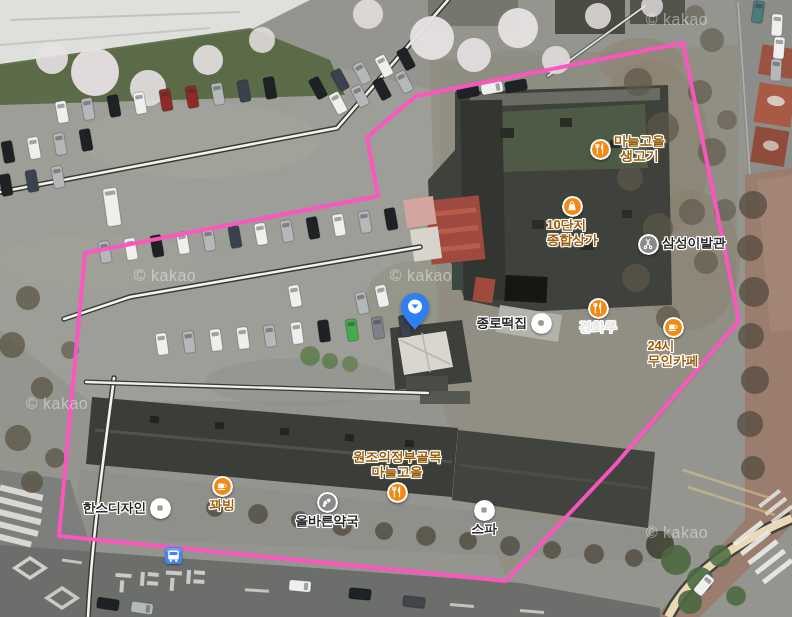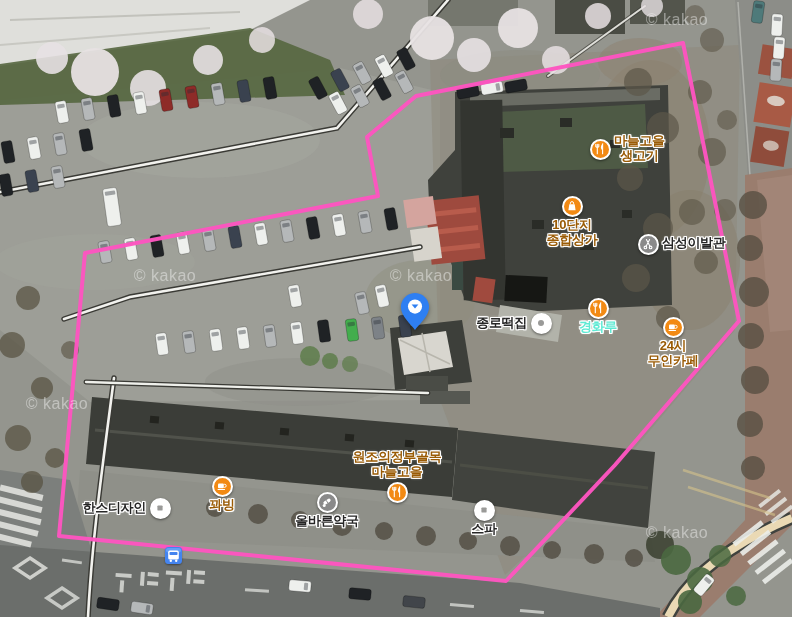--- a/index.html
+++ b/index.html
@@ -15,21 +15,21 @@
     display:flex;align-items:center;justify-content:center;
     box-shadow:0 1px 2.5px rgba(0,0,0,.5);
   }
   .poi-icon svg{width:12px;height:12px;display:block;}
   .poi-label{
     position:absolute;font-weight:bold;font-size:13px;line-height:14.5px;
     white-space:pre-line;letter-spacing:-0.3px;
     text-shadow:-1px -1px 0 #fff,0 -1px 0 #fff,1px -1px 0 #fff,-1px 0 0 #fff,
                  1px 0 0 #fff,-1px 1px 0 #fff,0 1px 0 #fff,1px 1px 0 #fff,0 0 3px #fff;
   }
-  .arr-below{text-align:center;}
+  .arr-below{text-align:left;}
   .arr-above{text-align:center;}
   .arr-right{text-align:center;font-family:Liberation Mono, monospace;}
   .arr-left{text-align:right;}
   .watermark{
     position:absolute;font-size:16px;color:rgba(255,255,255,.42);
     letter-spacing:.5px;transform:translate(-50%,-50%);pointer-events:none;
   }
   #pin{position:absolute;filter:drop-shadow(0 2px 2px rgba(0,0,0,.35));}
   #bus-stop{position:absolute;width:17px;height:17px;box-shadow:0 1px 2px rgba(0,0,0,.4);border-radius:4px;}
 </style>
@@ -557,21 +557,21 @@
       </div>
       <div>
         <div class="poi-icon" style="background: rgb(242, 138, 20); left: 587.5px; top: 297.5px;">
           <svg viewBox="0 0 12 12">
             <g stroke="#fff" stroke-width="1.1" fill="none" stroke-linecap="round">
               <path d="M3.3 1.2 V10.8 M1.8 1.2 V3.6 M4.8 1.2 V3.6 M1.8 3.6 Q3.3 5 4.8 3.6"></path>
               <path d="M8.6 10.8 V1.2 Q7.1 3.4 7.5 5.2 Q7.8 6.3 8.6 6.6"></path>
             </g>
           </svg>
         </div>
-        <div class="poi-label arr-below" style="color: #5eead4; left: 598px; top: 320px; transform: translateX(-50%);">경화루</div>
+        <div class="poi-label arr-below" style="color: #e5e5e5; left: 598px; top: 320px; transform: translateX(-50%);">경화루</div>
       </div>
       <div>
         <div class="poi-icon" style="background: rgb(242, 138, 20); left: 662.5px; top: 316.5px;">
           <svg viewBox="0 0 12 12">
             <rect x="2" y="3.4" width="5.8" height="4.8" rx="1" fill="#fff"></rect>
             <path d="M7.8 4.3h0.9a1.5 1.5 0 0 1 0 3h-0.9" stroke="#fff" fill="none" stroke-width="1"></path>
             <rect x="1.5" y="8.9" width="7.6" height="1.2" rx="0.6" fill="#fff"></rect>
           </svg>
         </div>
         <div class="poi-label arr-below" style="color: rgb(154, 91, 5); left: 673px; top: 339px; transform: translateX(-50%);">24시

